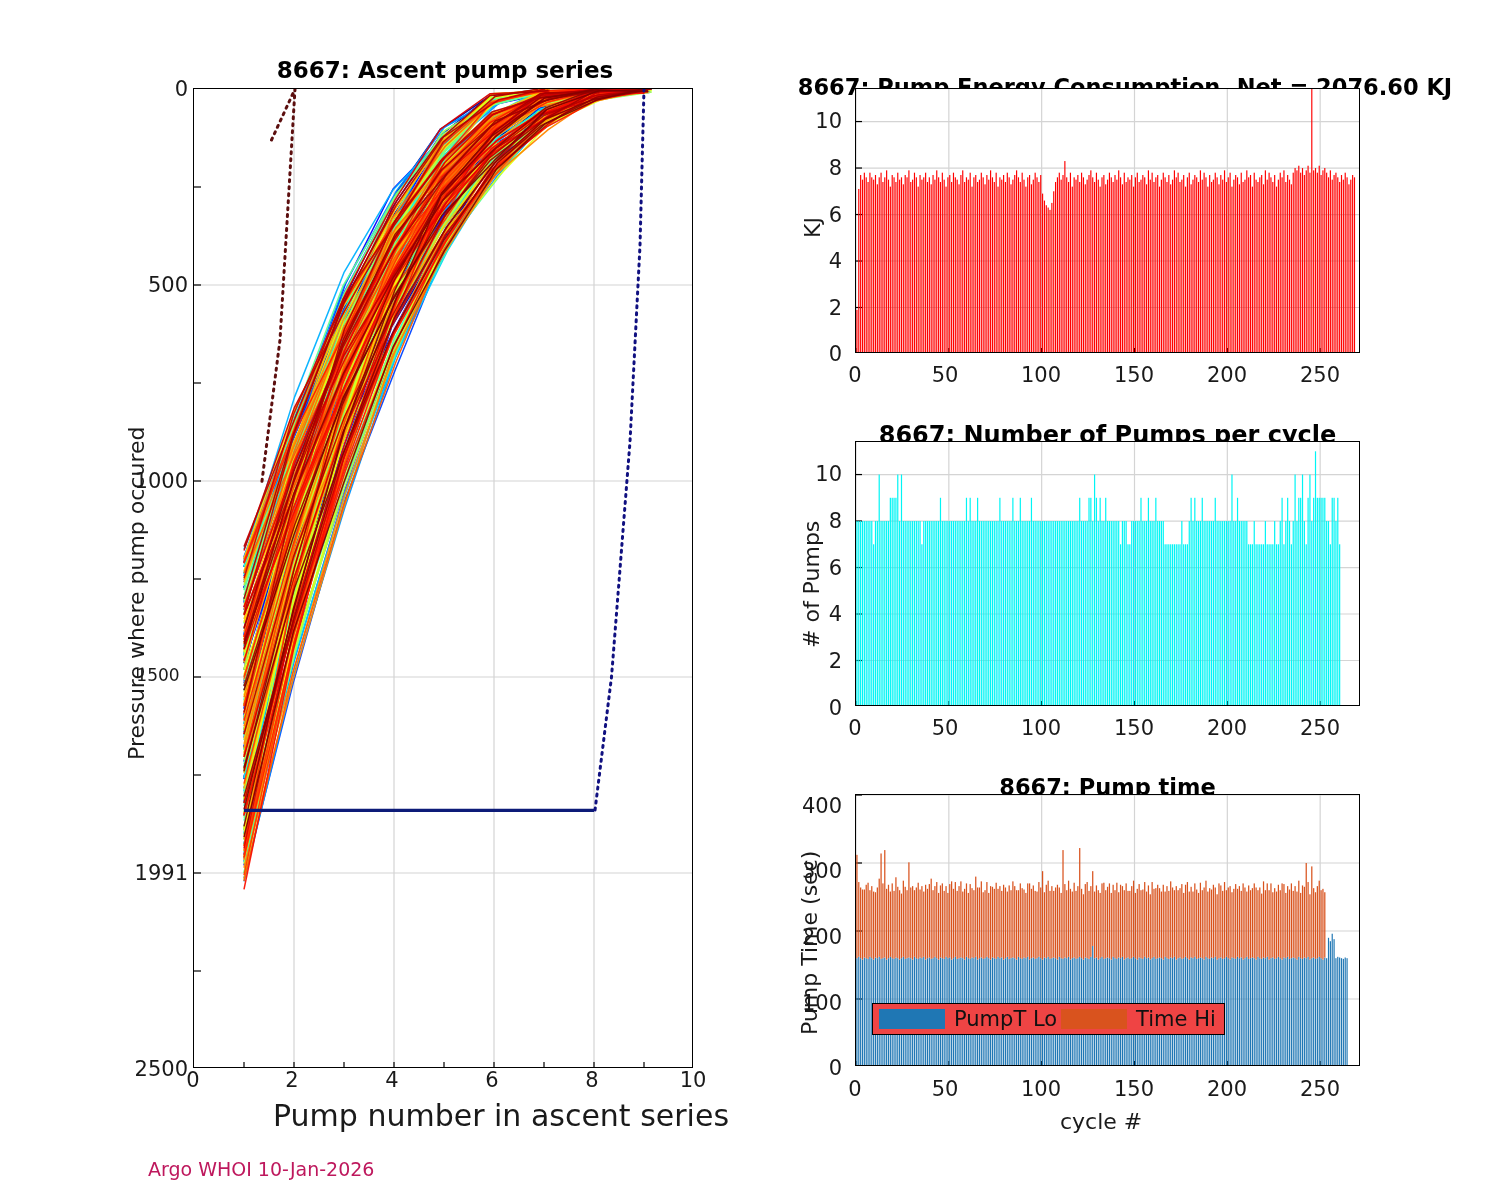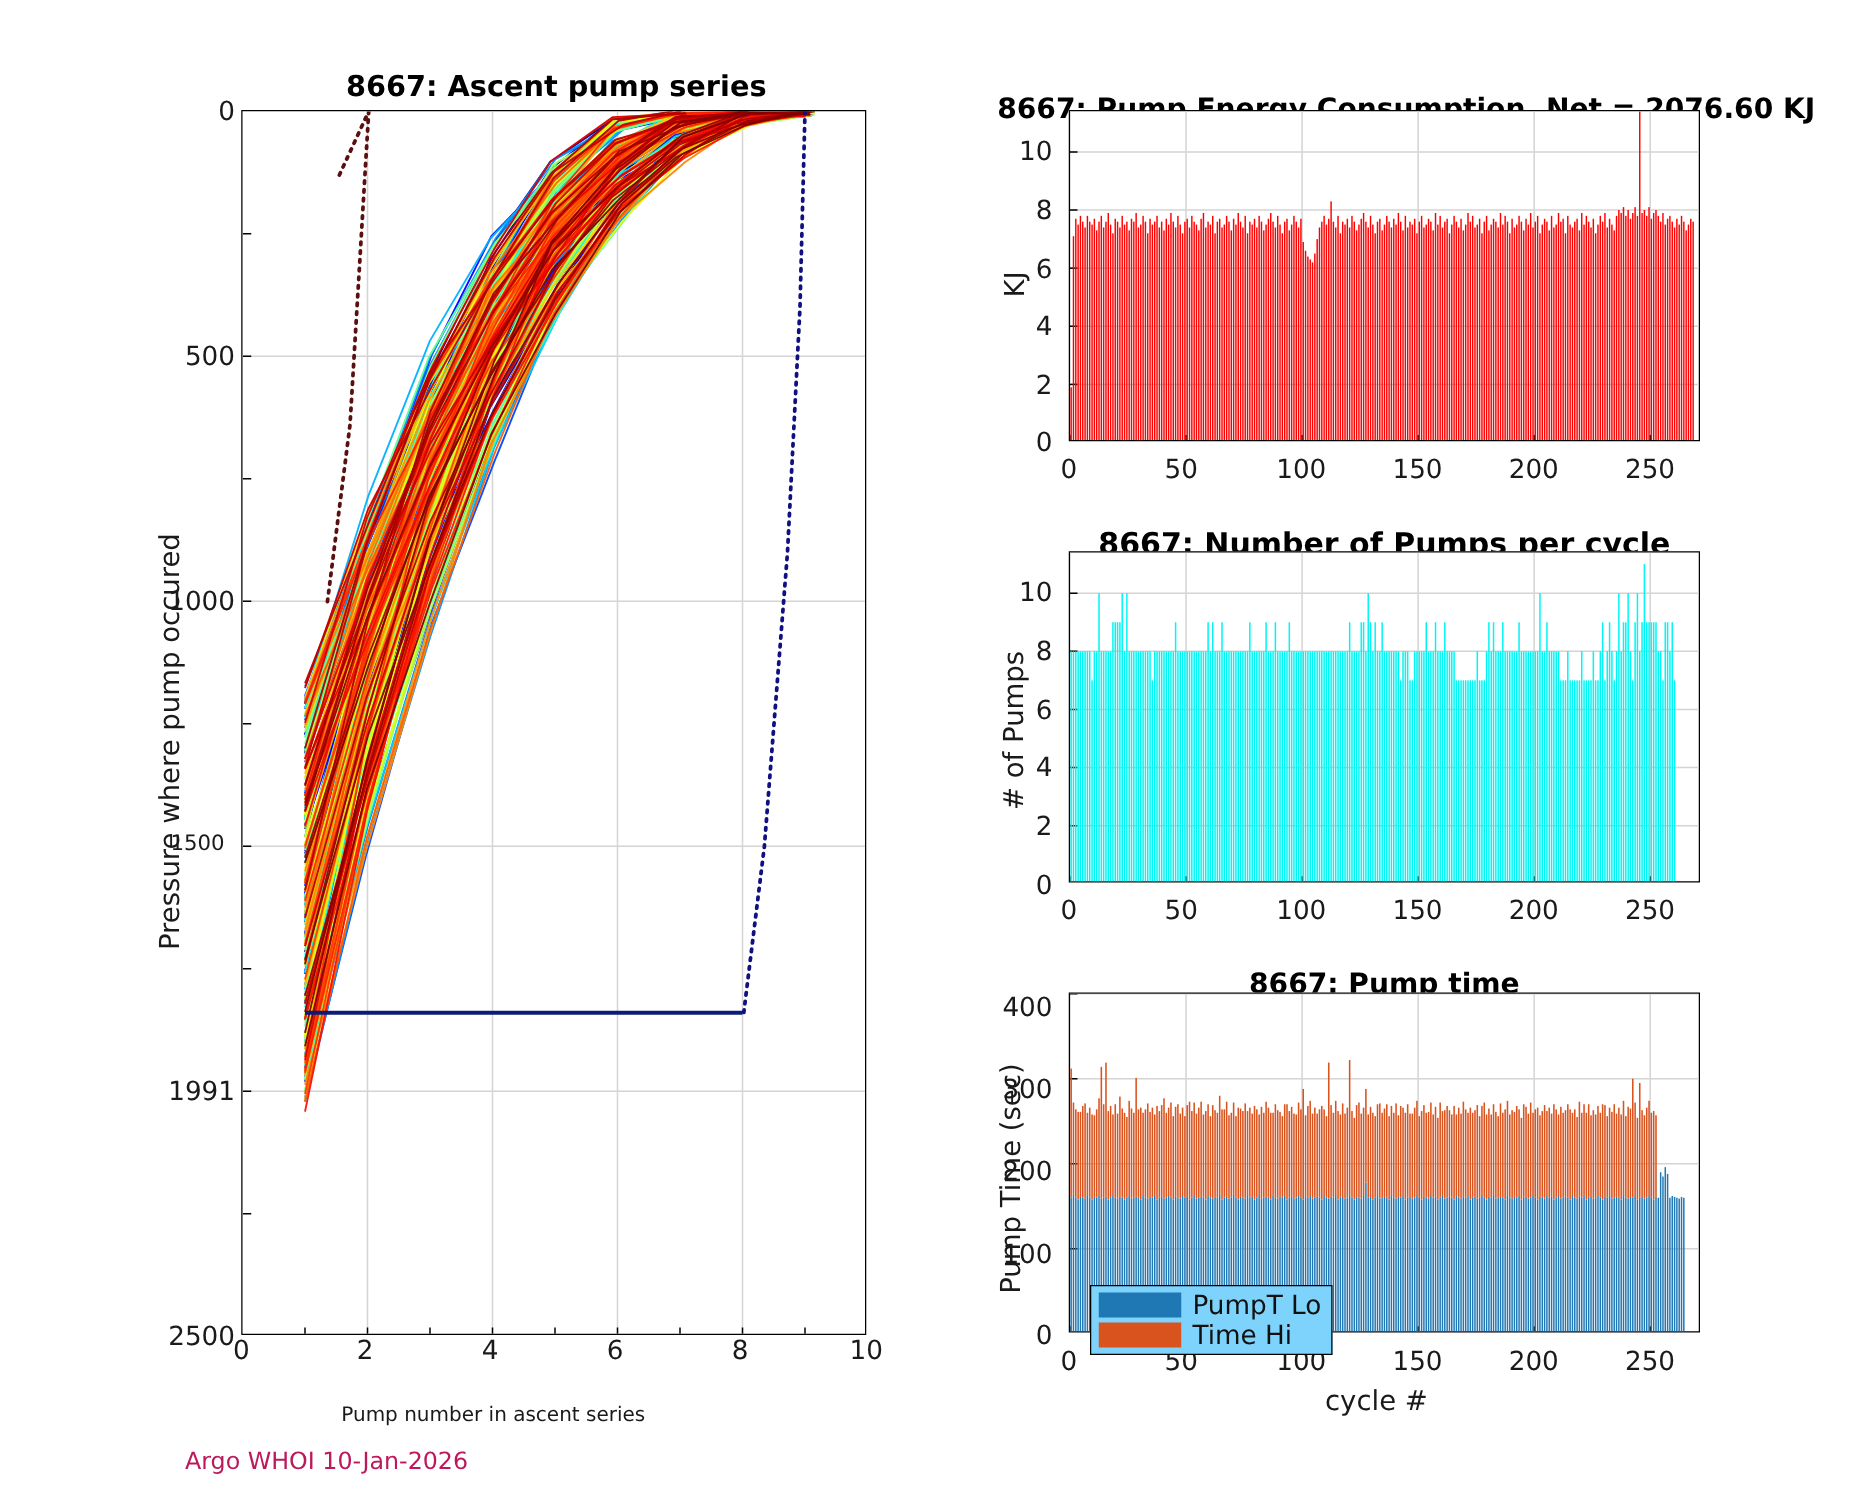--- a/index.html
+++ b/index.html
@@ -9,35 +9,35 @@
   .ttl{position:absolute;font-weight:bold;color:#000;text-align:center;white-space:nowrap;}
   .axlabel{position:absolute;color:#1a1a1a;white-space:nowrap;}
   .tick{position:absolute;color:#1a1a1a;white-space:nowrap;}
   .vlabel{transform-origin:0 0;}
 
   .axes{position:absolute;box-sizing:border-box;border:1.6px solid #000;background:#fff;overflow:hidden;}
 
   svg{display:block;}
   .footer{position:absolute;color:#be185d;}
 
-  .legendbox{position:absolute;background:#7dd3fc;border:1.3px solid #000;padding:5px 8px 5px 6px;
-             display:flex;flex-direction:column;gap:4px;margin-top:25px;}
+  .legendbox{position:absolute;background:#ef4444;border:1.3px solid #000;padding:5px 8px 5px 6px;
+             display:flex;flex-direction:row;gap:4px;}
   .legrow{display:flex;align-items:center;gap:9px;}
   .legswatch{width:66px;height:20px;display:block;}
   .legtxt{font-size:21px;color:#111;line-height:20px;white-space:nowrap;}
 </style>
 </head>
 <body>
 
 <div class="fig">
 
   <div class="ttl" style="left:195px;top:57px;width:500px;font-size:23px;">8667: Ascent pump series</div>
 
   <div class="axlabel vlabel" style="left:124px;top:760px;font-size:22px;transform:rotate(-90deg);">Pressure where pump occured</div>
-  <div class="axlabel" style="left:273px;top:1122px;font-size:16px;">Pump number in ascent series</div>
+  <div class="axlabel" style="left:273px;top:1098px;font-size:30px;">Pump number in ascent series</div>
 
   <div class="tick" style="left:164px;top:77px;font-size:21px;text-align:right;width:24px;">0</div>
   <div class="tick" style="left:140px;top:273px;font-size:21px;text-align:right;width:48px;">500</div>
   <div class="tick" style="left:128px;top:469px;font-size:21px;text-align:right;width:60px;">1000</div>
   <div class="tick" style="left:128px;top:665px;font-size:17px;text-align:center;width:60px;">1500</div>
   <div class="tick" style="left:128px;top:861px;font-size:21px;text-align:right;width:60px;">1991</div>
   <div class="tick" style="left:128px;top:1057px;font-size:21px;text-align:right;width:60px;">2500</div>
 
   <div class="tick" style="left:178px;top:1068px;font-size:21px;width:30px;text-align:center;">0</div>
   <div class="tick" style="left:277px;top:1068px;font-size:21px;width:30px;text-align:center;">2</div>

